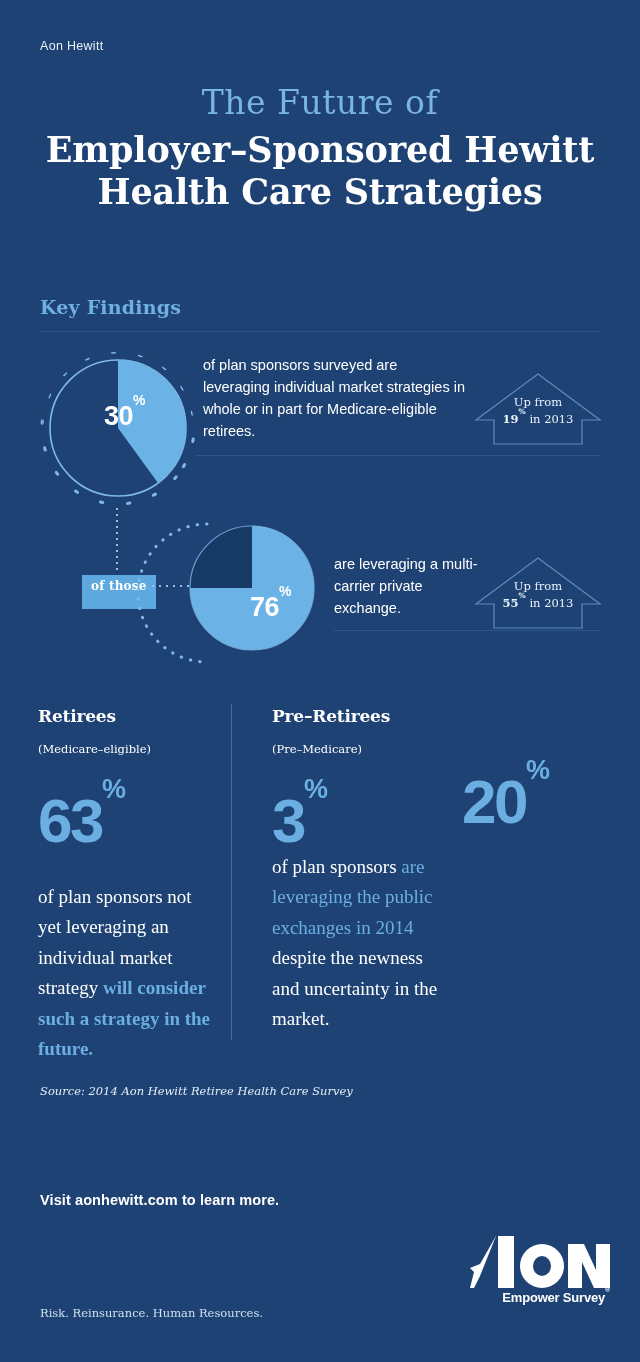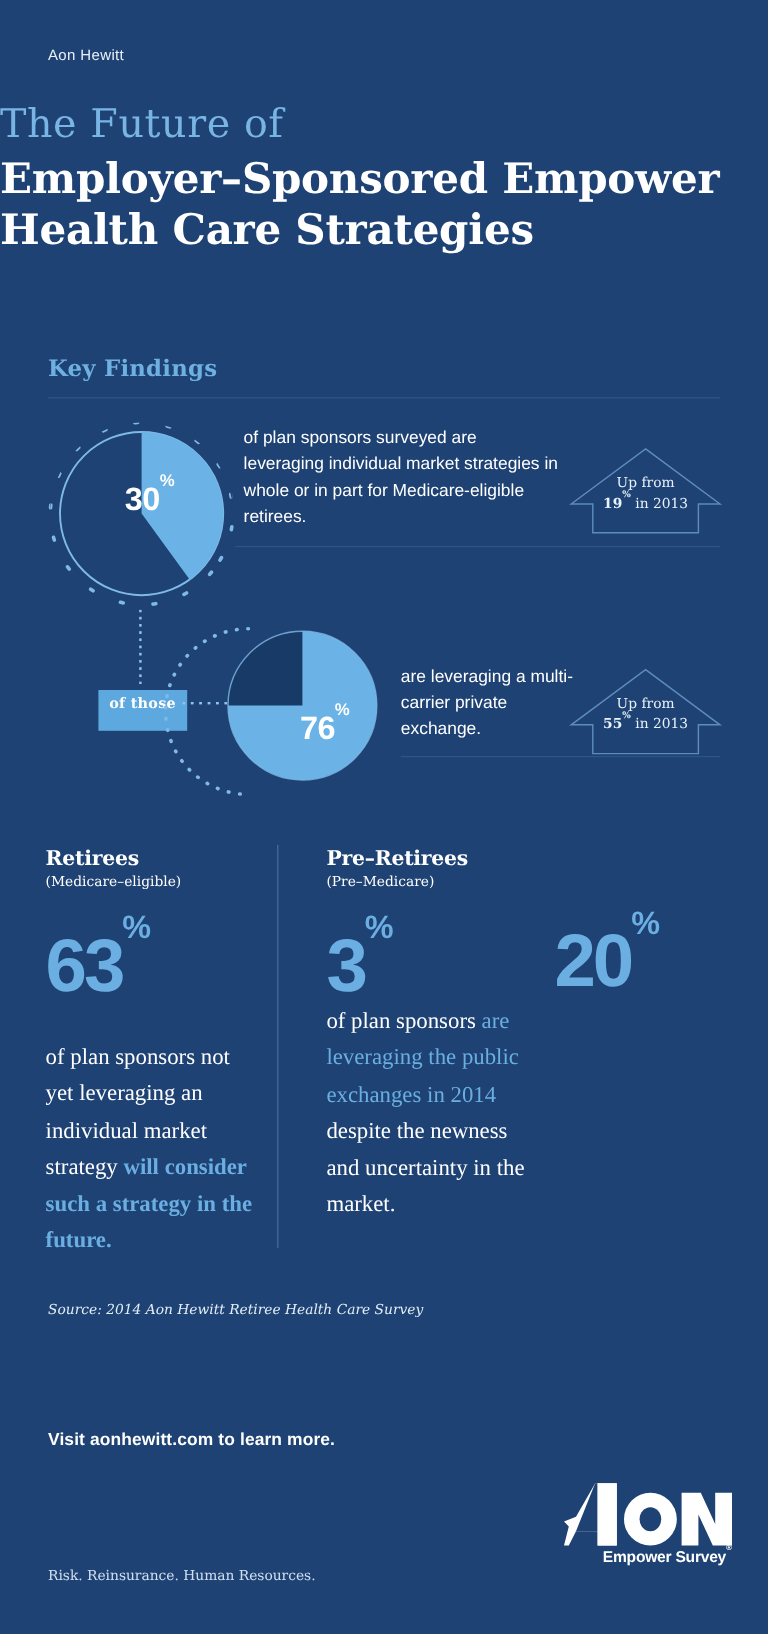--- a/index.html
+++ b/index.html
@@ -28,21 +28,21 @@
     letter-spacing: .3px;
     font-family: "Liberation Sans", sans-serif;
   }
 
   
   #title-block {
     position: absolute;
     left: 0;
     top: 86px;
     width: 640px;
-    text-align: left;
+    text-align: center;
   }
   #title-pre {
     font-family: "DejaVu Serif", serif;
     font-size: 33px;
     font-weight: 400;
     color: #78b4e4;
     letter-spacing: .5px;
     line-height: 1.05;
   }
   #title-main {
@@ -247,21 +247,21 @@
     font-family: "DejaVu Serif", serif;
     font-weight: 700;
     font-size: 17px;
     color: #ffffff;
     letter-spacing: -.2px;
   }
   .col-sub {
     font-family: "DejaVu Serif", serif;
     font-size: 11.5px;
     color: #ffffff;
-    margin-top: 1px;
+    margin-top: 16px;
   }
   .big-pct {
     font-family: "Liberation Sans", sans-serif;
     font-weight: 700;
     font-size: 62px;
     color: #6bafe2;
     letter-spacing: -2.5px;
     line-height: 1;
   }
   .big-pct sup {
@@ -348,21 +348,21 @@
 </head>
 <body>
 
 <div id="page">
 
   <div id="brand">Aon Hewitt</div>
 
   <div id="title-block">
     <div id="title-pre">The Future of</div>
     <div id="title-main">
-      <span class="l1">Employer–Sponsored Empower</span>
+      <span class="l1">Employer–Sponsored Hewitt</span>
       <span class="l2">Health Care Strategies</span>
     </div>
   </div>
 
   <div id="kf-heading">Key Findings</div>
   <div id="kf-rule"></div>
 
   <div id="pie1-wrap">
     <svg class="dot-arc" viewBox="0 0 160 160">
       <circle cx="80" cy="80" r="76" fill="none" stroke="#7fb9e6" stroke-width="3" stroke-linecap="round" stroke-dasharray="0.6 8" transform="rotate(40 80 80)" stroke-dashoffset="0" pathLength="100" style="stroke-dasharray:0.5 5.2"></circle>

